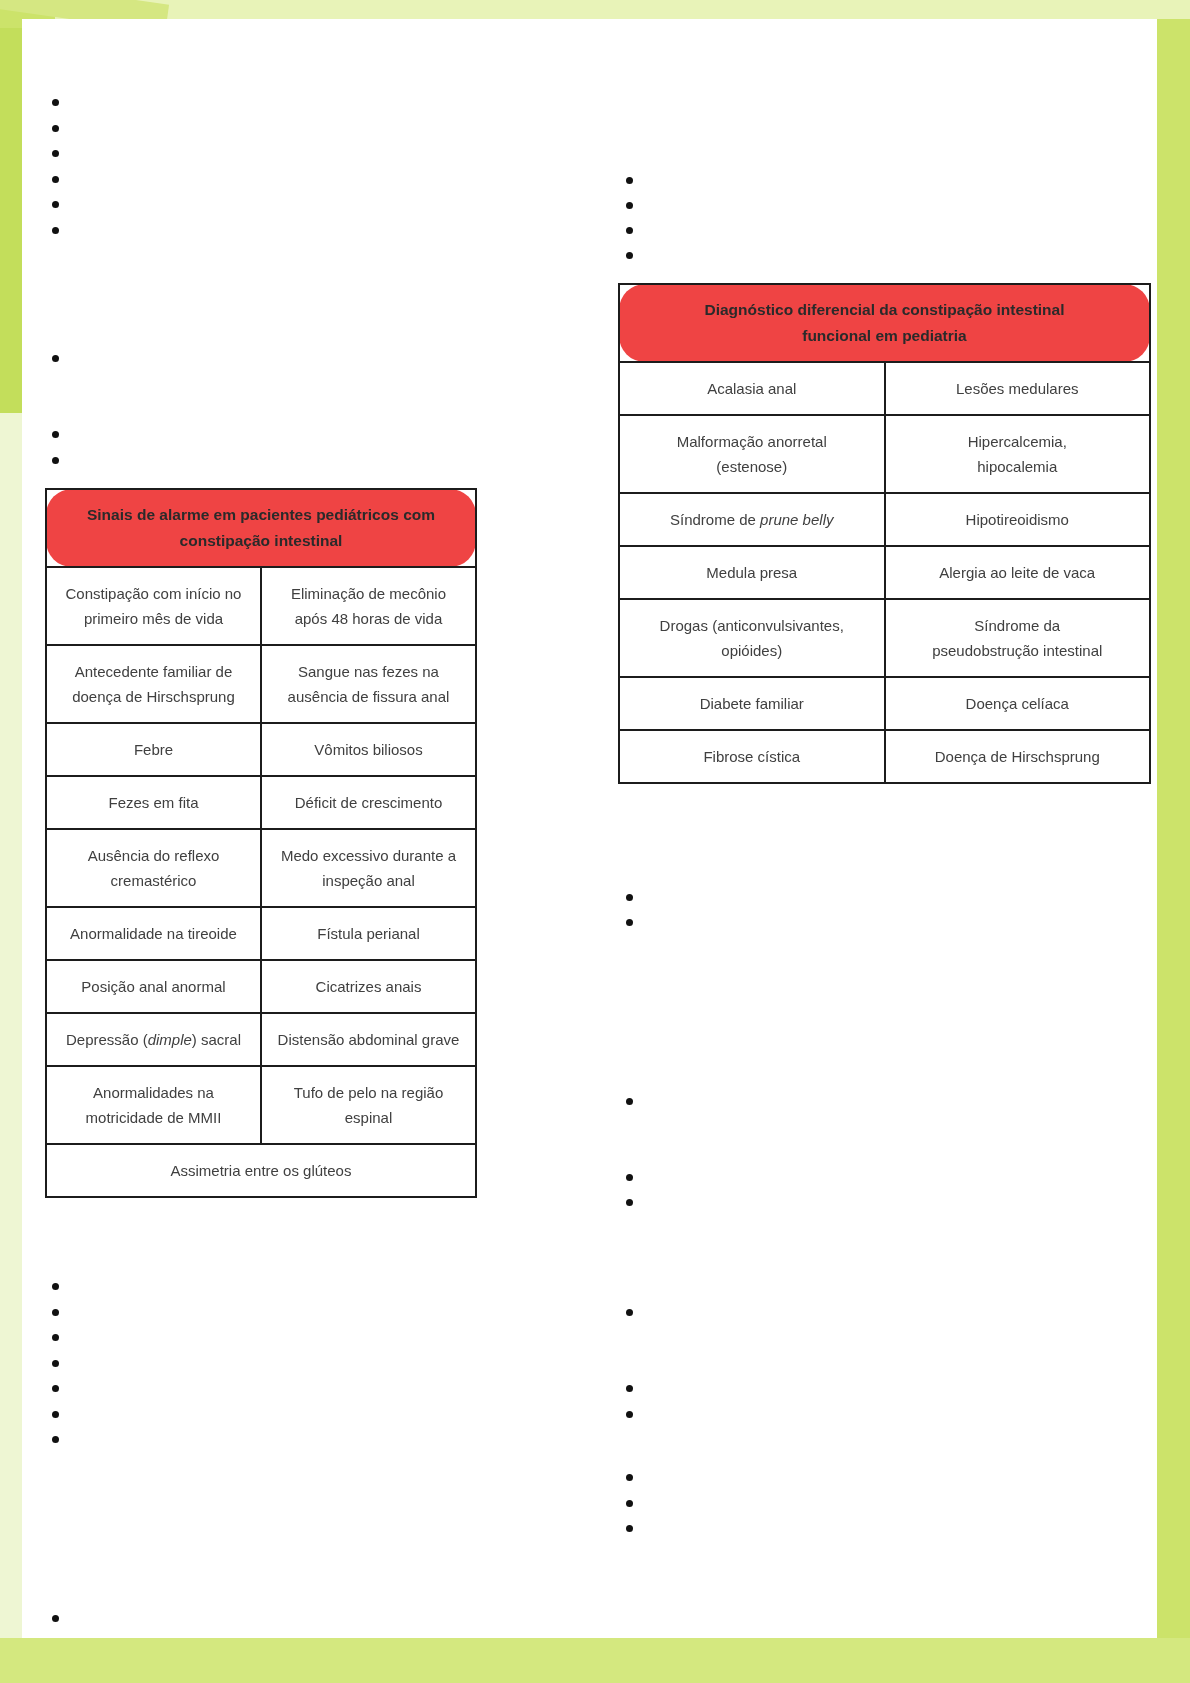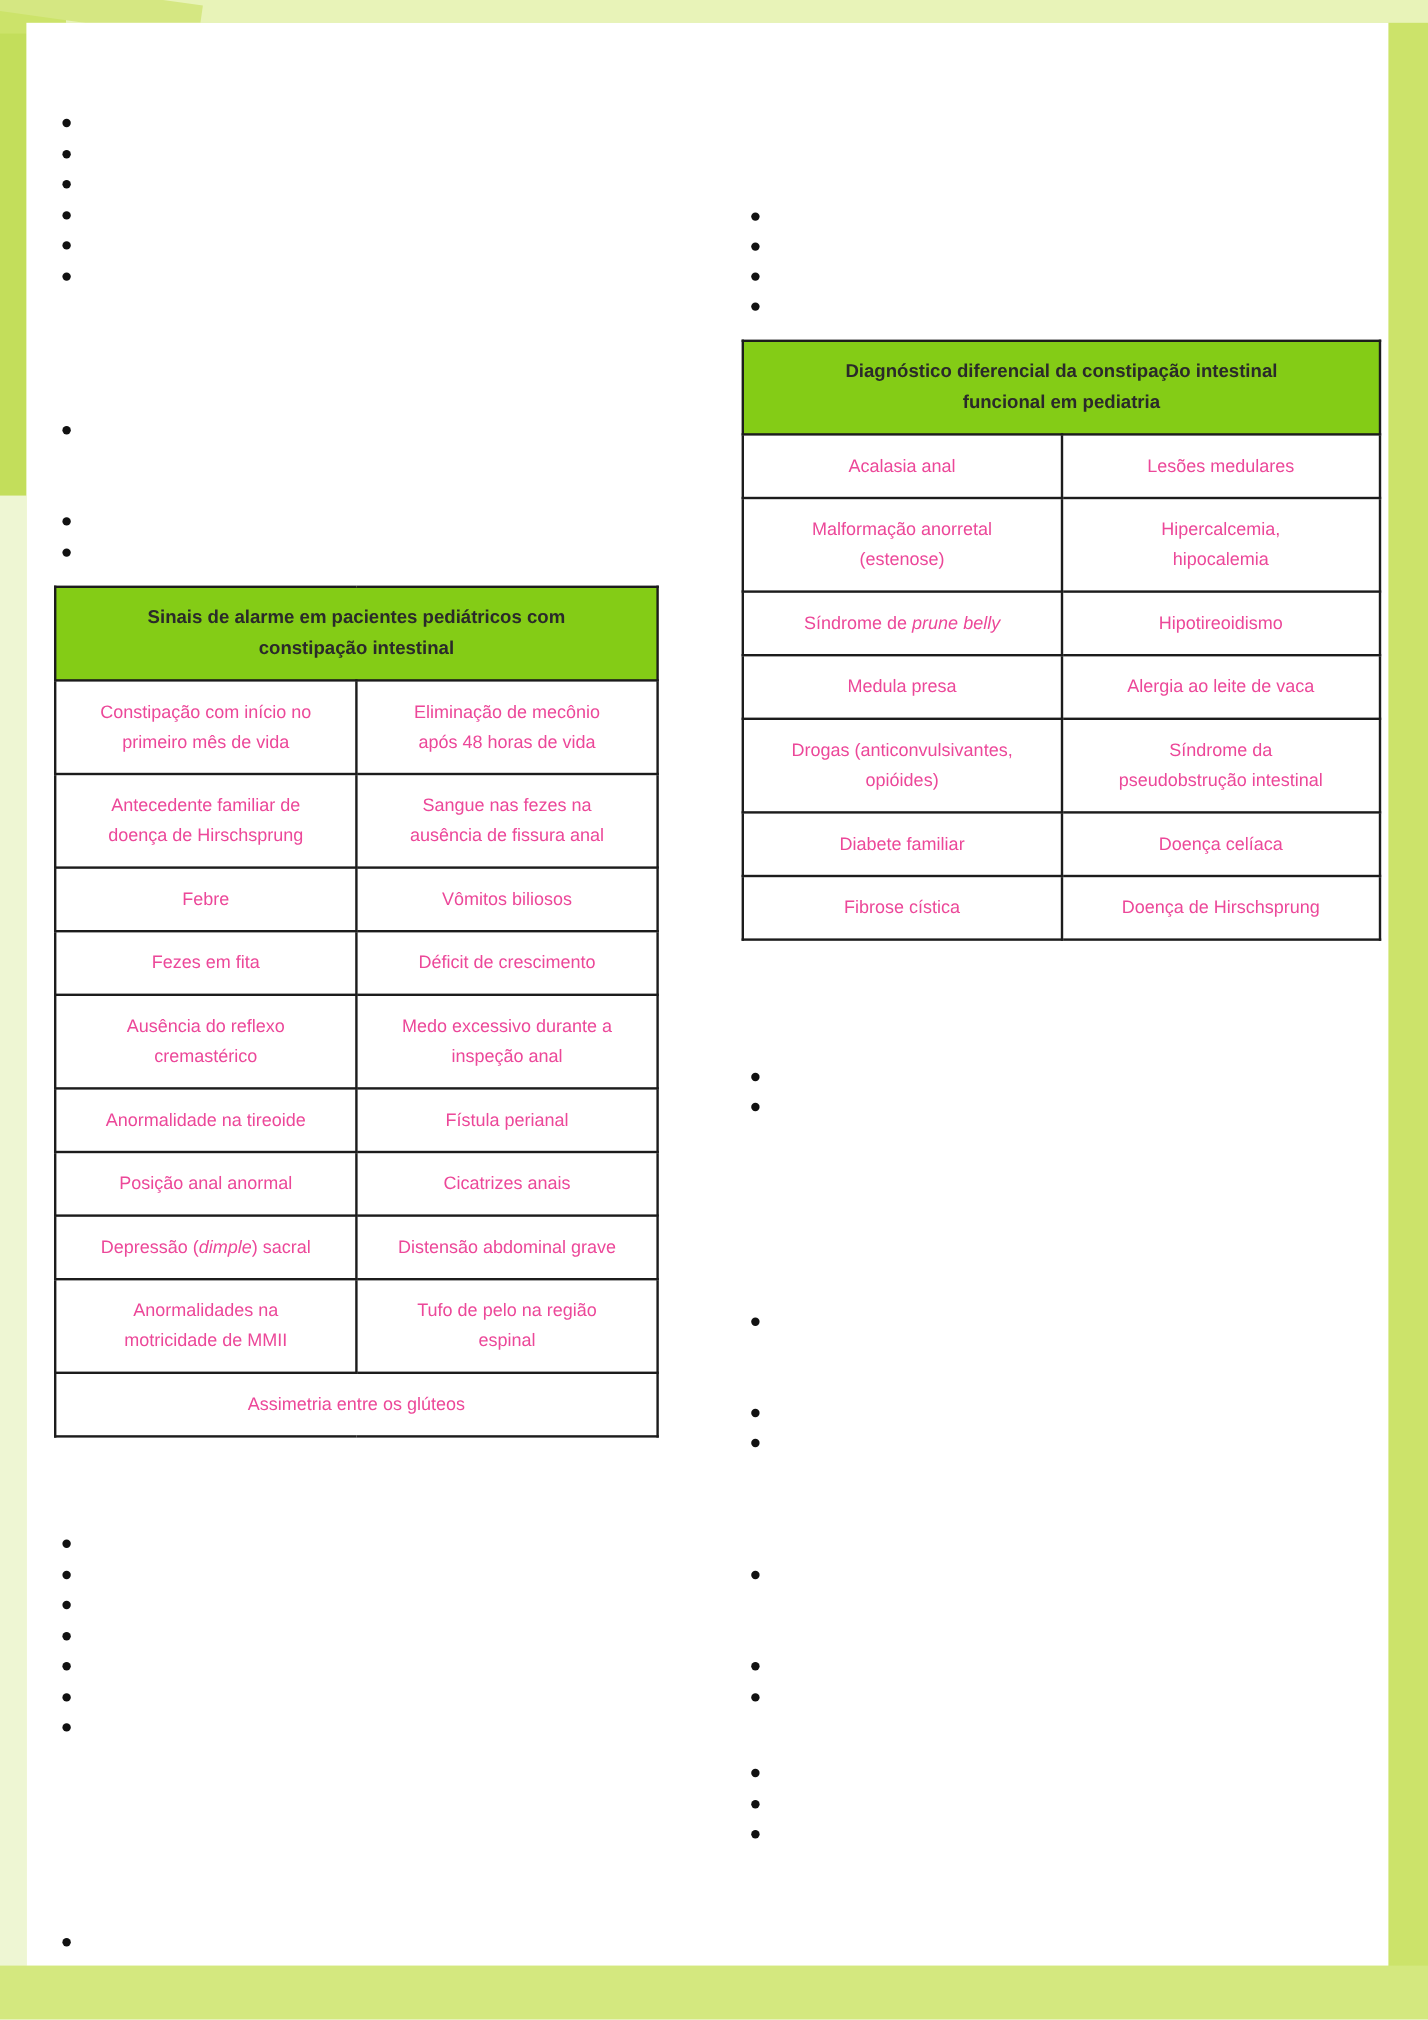--- a/index.html
+++ b/index.html
@@ -17,36 +17,37 @@
   .page { position:absolute; left:22px; top:19px; width:1135px; height:1619px; background:#ffffff; }
 
   .doc-table { position:absolute; border-collapse:collapse; table-layout:fixed; background:#ffffff; }
   .doc-table th, .doc-table td {
     border:2px solid #1c1c1c;
     text-align:center;
     vertical-align:middle;
     white-space:pre-line;
   }
   .doc-table th {
-    background:#84cc16;
+    background:#ef4444;
     color:#2a2a2a;
     font-size:15.5px;
     font-weight:bold;
     line-height:26px;
     padding:12px 14px;
+    border-radius:26px;
   }
   .doc-table td {
-    color:#ec4899;
+    color:#404040;
     font-size:15px;
     font-weight:normal;
     line-height:25px;
     padding:13px 10px;
     width:50%;
   }
-  #alarm-table { left:23px; top:469px; width:504px; }
+  #alarm-table { left:23px; top:469px; width:432px; }
   #diff-table  { left:596px; top:264px; width:533px; }
 
   .bullet-dot { position:absolute; width:7px; height:7px; border-radius:50%; background:#111111; }
 </style>
 </head>
 <body>
 
 <div class="frame">
   <div class="shape shape-top-band"></div>
   <div class="shape shape-topleft-wedge"></div>

